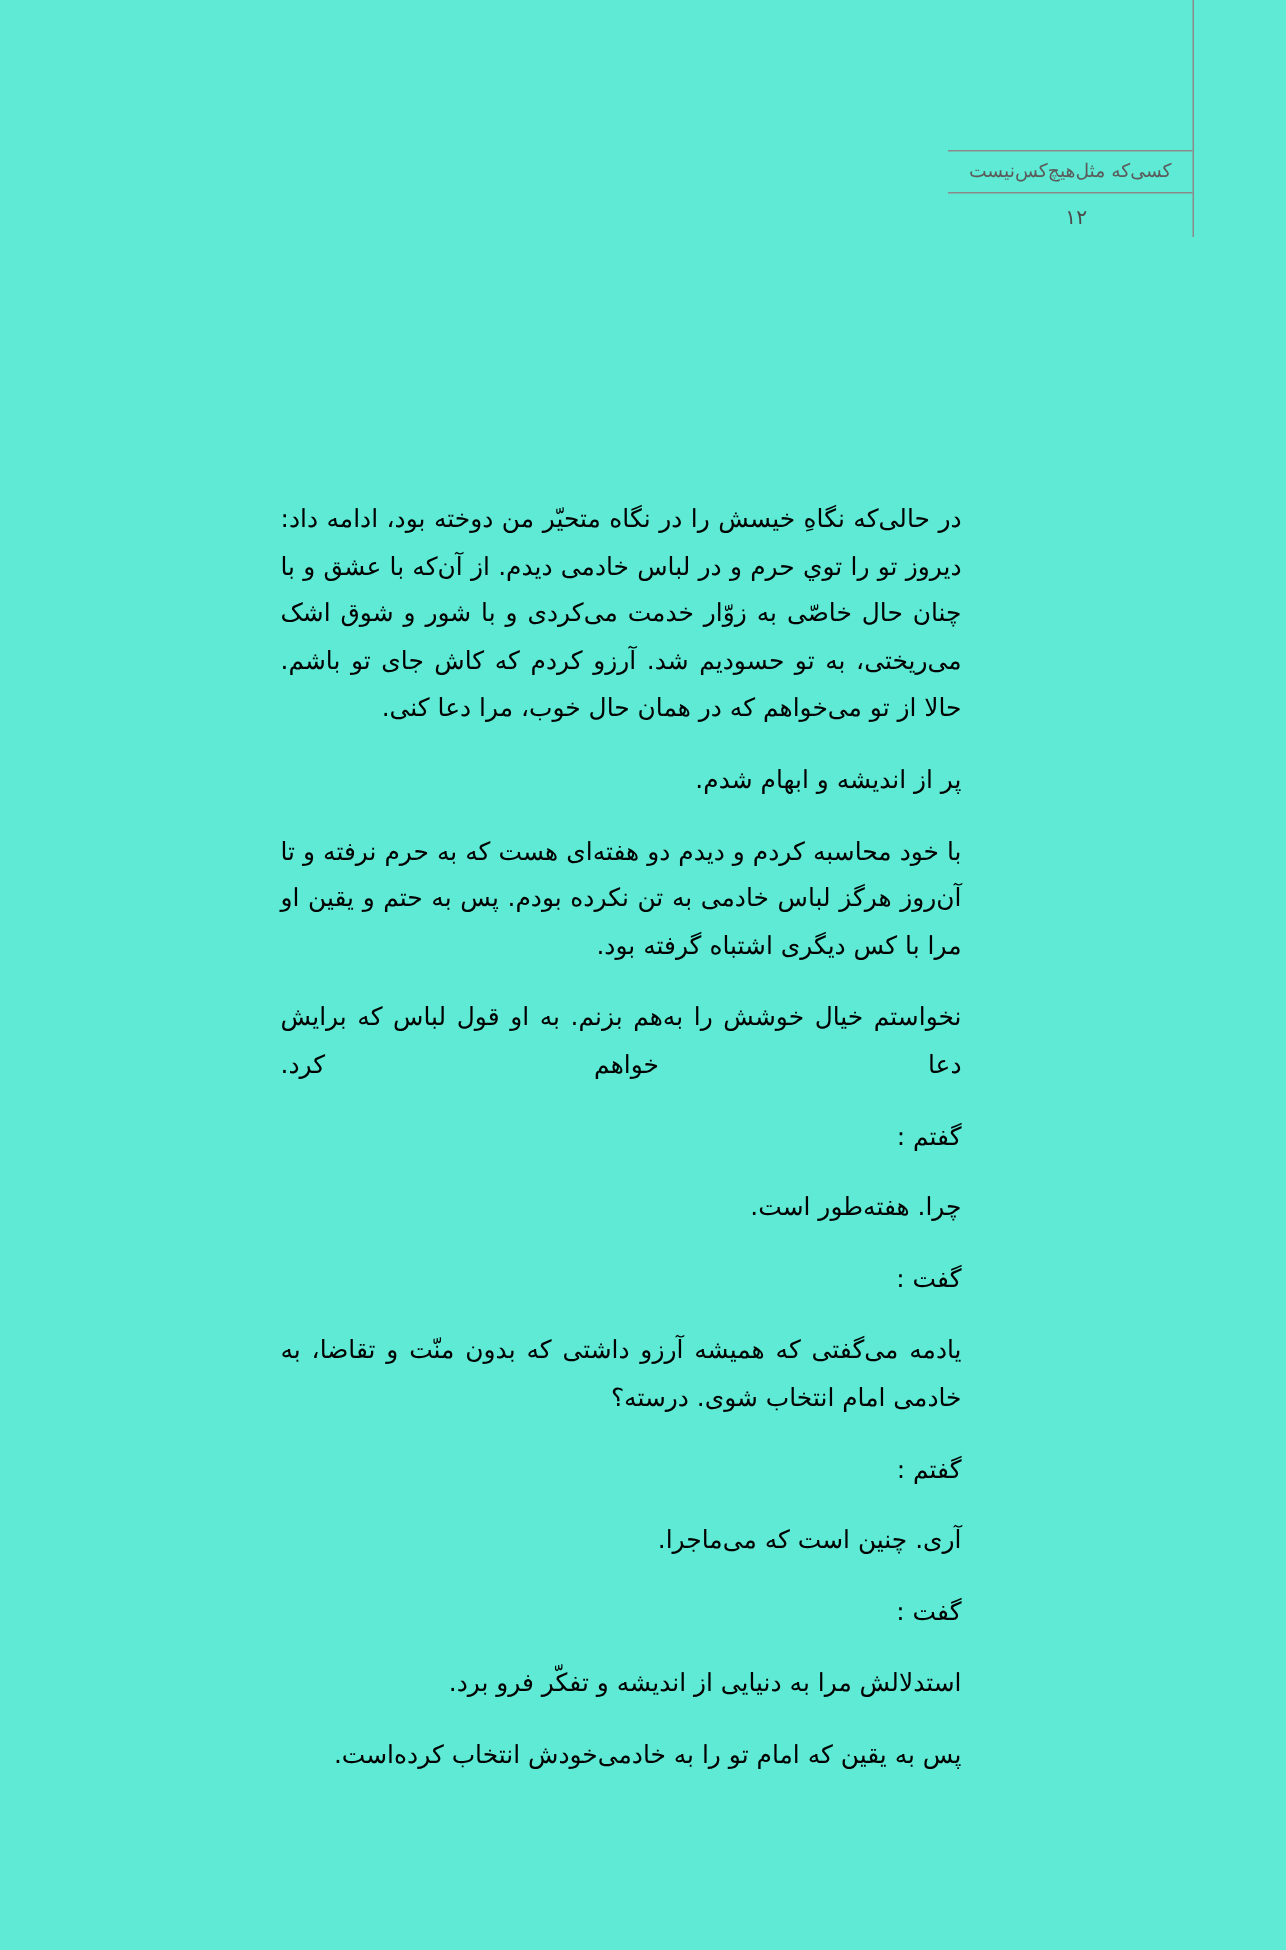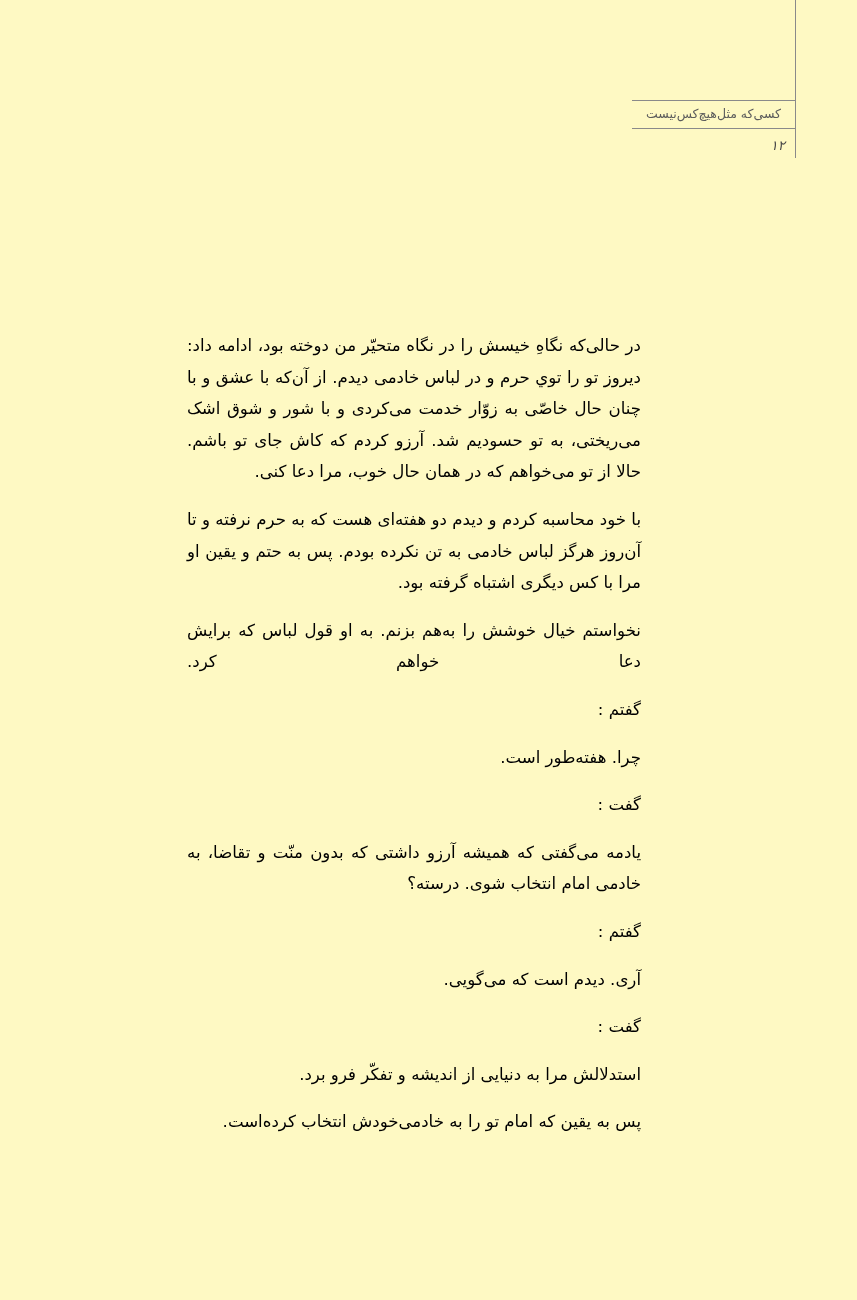--- a/index.html
+++ b/index.html
@@ -4,21 +4,21 @@
 <style>
   html, body {
     margin: 0;
     padding: 0;
     background: #ffffff;
   }
   .page {
     position: relative;
     width: 857px;
     height: 1300px;
-    background: #fef9c3;
+    background: #5eead4;
     overflow: hidden;
     font-family: "DejaVu Sans", "Liberation Sans", sans-serif;
   }
 
   
   .header-rule-vertical {
     position: absolute;
     top: 0;
     left: 795px;
     width: 1px;
@@ -49,23 +49,22 @@
     letter-spacing: -0.2px;
     padding: 6px 4px 7px 4px;
     line-height: 1.1;
     white-space: nowrap;
     font-family: "DejaVu Sans", "Liberation Sans", sans-serif;
   }
   .page-number {
     font-size: 13.5px;
     color: #4a4a4a;
     padding: 8px 10px 0 0;
-    text-align: right;
+    text-align: center;
     direction: ltr;
-    font-style: italic;
   }
   .page-number-inner {
     display: inline-block;
     padding-left: 18px;
   }
 
   
   .body-text {
     position: absolute;
     top: 314px;
@@ -106,26 +105,27 @@
     <div class="header-rule-top"></div>
     <div class="header-title">کسی‌که مثل‌هیچ‌کس‌نیست</div>
     <div class="header-rule-bottom"></div>
     <div class="page-number">
       <span class="page-number-inner">۱۲</span>
     </div>
   </div>
 
   <div class="body-text">
     <p class="para">در حالی‌که نگاهِ خیسش را در نگاه متحیّر من دوخته بود، ادامه داد: دیروز تو را توي حرم و در لباس خادمی دیدم. از آن‌که با عشق و با چنان حال خاصّی به زوّار خدمت می‌کردی و با شور و شوق اشک می‌ریختی، به تو حسودیم شد. آرزو کردم که کاش جای تو باشم. حالا از تو می‌خواهم که در همان حال خوب، مرا دعا کنی.</p>
+    <p class="para line-right">پر از اندیشه و ابهام شدم.</p>
     <p class="para">با خود محاسبه کردم و دیدم دو هفته‌ای هست که به حرم نرفته و تا آن‌روز هرگز لباس خادمی به تن نکرده بودم. پس به حتم و یقین او مرا با کس دیگری اشتباه گرفته بود.</p>
     <p class="para spread">نخواستم خیال خوشش را  به‌هم بزنم. به او قول لباس که برایش دعا خواهم کرد.</p>
     <p class="para line-right">گفتم :</p>
     <p class="para line-right">چرا. هفته‌طور است.</p>
     <p class="para line-right">گفت :</p>
     <p class="para">یادمه می‌گفتی که همیشه آرزو داشتی که بدون منّت و تقاضا، به خادمی امام انتخاب شوی. درسته؟</p>
     <p class="para line-right">گفتم :</p>
-    <p class="para line-right">آری. دیدم است که می‌گویی.</p>
+    <p class="para line-right">آری. چنین است که می‌ماجرا.</p>
     <p class="para line-right">گفت :</p>
     <p class="para line-right">استدلالش مرا به دنیایی از اندیشه و تفکّر فرو برد.</p>
     <p class="para line-right">پس به یقین که امام تو را به خادمی‌خودش انتخاب کرده‌است.</p>
   </div>
 
 </div>
 
 </body></html>

